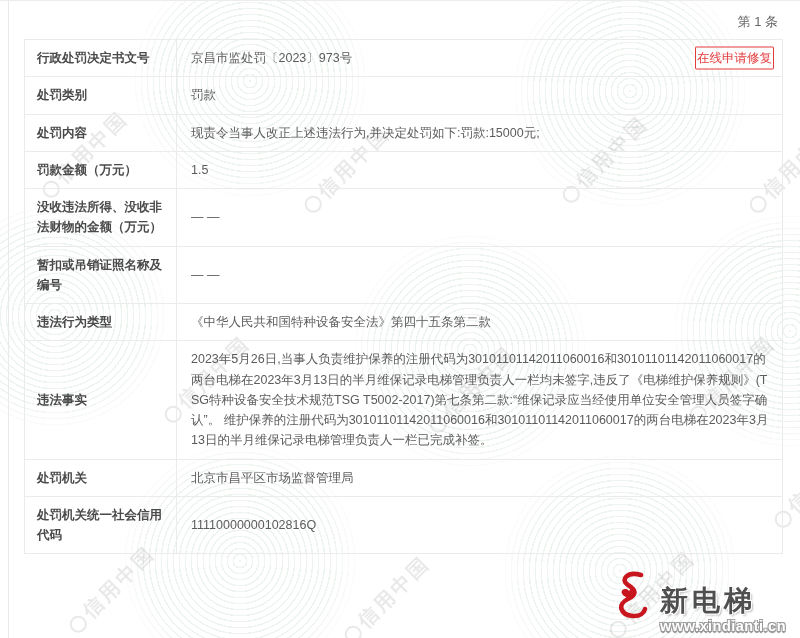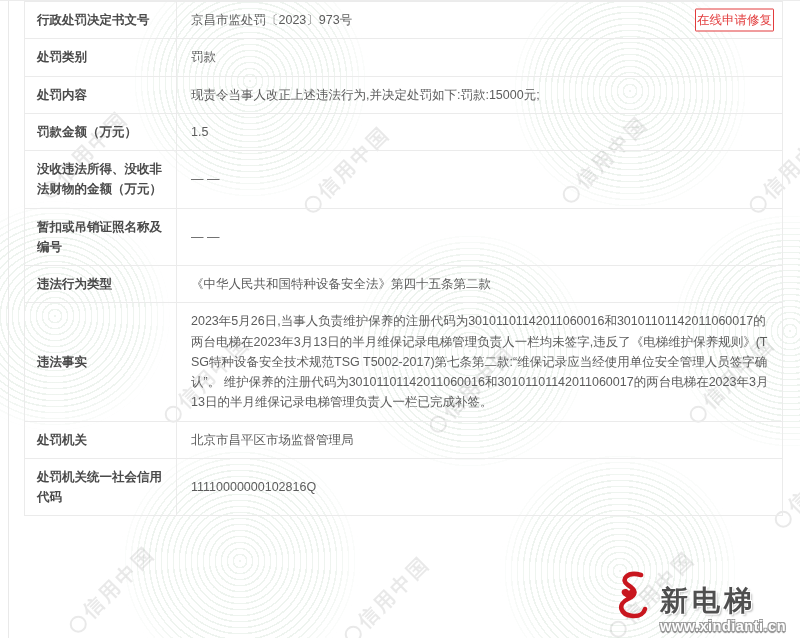--- a/index.html
+++ b/index.html
@@ -103,20 +103,23 @@
       <span class="wm" style="left: 415px; top: 375px;"><span class="wm-circle"></span><span>信用中国</span></span>
       <span class="wm" style="left: 675px; top: 365px;"><span class="wm-circle"></span><span>信用中国</span></span>
       <span class="wm" style="left: 55px; top: 575px;"><span class="wm-circle"></span><span>信用中国</span></span>
       <span class="wm" style="left: 330px; top: 585px;"><span class="wm-circle"></span><span>信用中国</span></span>
       <span class="wm" style="left: 595px; top: 580px;"><span class="wm-circle"></span><span>信用中国</span></span>
       <span class="wm" style="left: 760px; top: 470px;"><span class="wm-circle"></span><span>信用中国</span></span>
     </div>
 
   <div class="left-line"></div>
 
+  <div class="page-head">
+    <span>第 1 条</span>
+  </div>
 
   <table class="penalty">
     <tbody id="rows">
   <tr>
     <th>行政处罚决定书文号</th>
     <td><span class="val">京昌市监处罚〔2023〕973号</span><button class="repair-btn">在线申请修复</button></td>
   </tr>
 
   <tr>
     <th>处罚类别</th>

